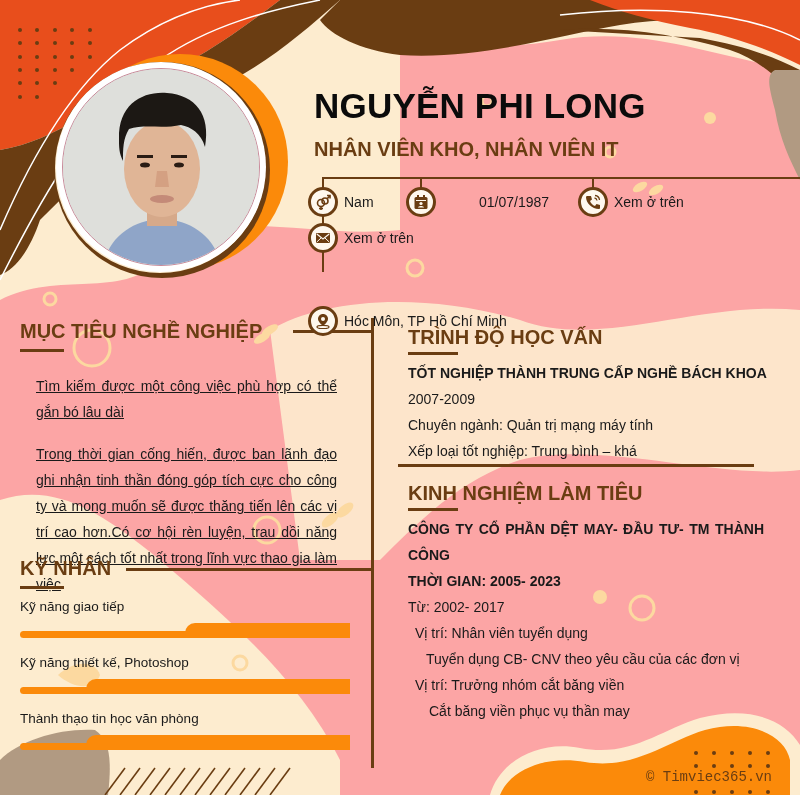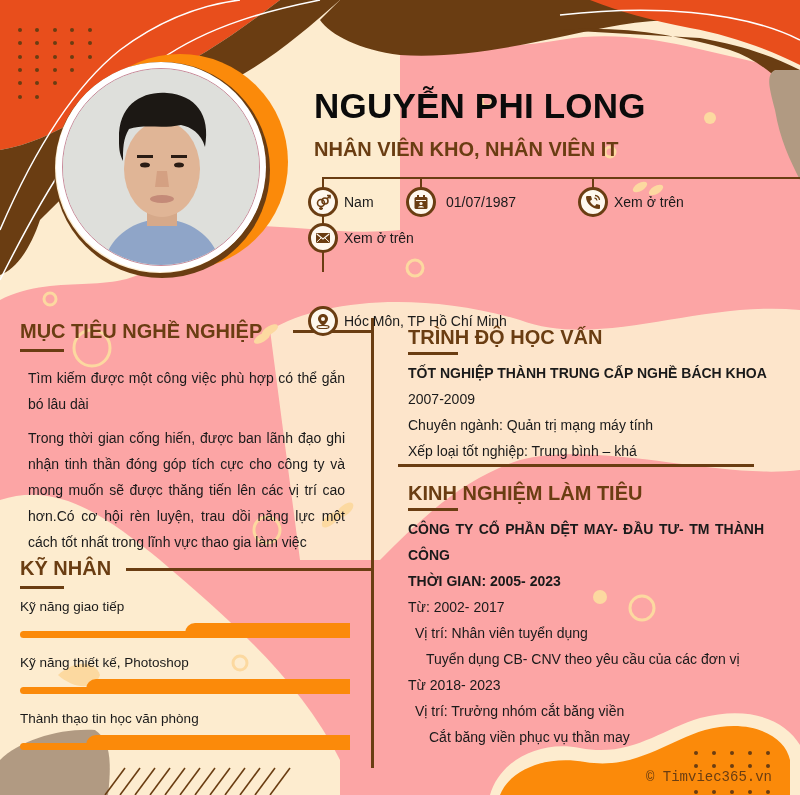--- a/index.html
+++ b/index.html
@@ -19,21 +19,21 @@
   .info-line-v { position: absolute; width: 2px; background: #6a3d12; z-index: 2; }
   .info-item { position: absolute; display: flex; align-items: center; z-index: 3; font-size: 14px; color: #1a1a1a; }
   .ic { width: 30px; height: 30px; border-radius: 50%; border: 3px solid #6a3d12; background: #fef8ee; display: flex; align-items: center; justify-content: center; margin-right: 6px; }
   .ic svg { width: 16px; height: 16px; }
 
   .sec-title { font-size: 20px; font-weight: 700; color: #6a3d12; }
   .sec-under { position: absolute; height: 3px; width: 44px; background: #6a3d12; z-index: 2; }
   .brown-line { position: absolute; background: #6a3d12; z-index: 2; }
 
   .obj-text { left: 20px; top: 357px; width: 333px; font-size: 14px; line-height: 26px; text-align: justify; color: #1a1a1a; }
-  .obj-text p { margin: 8px; }
+  .obj-text p { margin: 16px; text-decoration: underline; }
 
   .skill-label { position: absolute; left: 20px; font-size: 13.5px; color: #1a1a1a; z-index: 3; }
   .skill-bar { position: absolute; left: 20px; width: 330px; height: 15px; z-index: 3; }
   .skill-bar .track { position: absolute; left: 0; bottom: 0; height: 7px; border-radius: 4px; background: #fb8a0a; }
   .skill-bar .fill { position: absolute; right: 0; top: 0; height: 15px; border-radius: 10px 0 0 0; background: #fb8a0a; }
 
   .edu-block { left: 408px; top: 360px; width: 360px; font-size: 14px; line-height: 26px; color: #1a1a1a; }
   .bold { font-weight: 700; }
   .exp-block { left: 408px; top: 516px; width: 356px; font-size: 14px; line-height: 26px; color: #1a1a1a; }
   .justify { text-align: justify; text-align-last: left; }
@@ -189,21 +189,21 @@
           <line x1="6" y1="12.5" x2="6" y2="16" stroke="#6a3d12" stroke-width="1.6"></line>
           <line x1="4" y1="14.5" x2="8" y2="14.5" stroke="#6a3d12" stroke-width="1.6"></line>
           <circle cx="10" cy="7" r="3" fill="none" stroke="#6a3d12" stroke-width="1.6"></circle>
           <line x1="12" y1="5" x2="15" y2="1.5" stroke="#6a3d12" stroke-width="1.6"></line>
           <path d="M12 1.5 L15 1.5 L15 4.5" fill="none" stroke="#6a3d12" stroke-width="1.6"></path>
         </svg>
     </span>
     <span>Nam</span>
   </div>
 
-  <div class="info-item" style="left:406px; top:187px;">
+  <div class="info-item" style="left:406px; top:187px;gap:33px;">
     <span class="ic">
       <svg viewBox="0 0 16 16">
           <rect x="1.5" y="3" width="13" height="12" rx="1.5" fill="#6a3d12"></rect>
           <rect x="4" y="1" width="2" height="4" fill="#6a3d12"></rect>
           <rect x="10" y="1" width="2" height="4" fill="#6a3d12"></rect>
           <rect x="3" y="6" width="10" height="1" fill="#fef8ee"></rect>
           <circle cx="8" cy="9.5" r="1.6" fill="#fef8ee"></circle>
           <path d="M5 13.5 C 5.5 11.5 10.5 11.5 11 13.5 Z" fill="#fef8ee"></path>
         </svg>
     </span>
@@ -286,19 +286,18 @@
   <div class="brown-line" style="left:398px; top:464px; width:356px; height:3px;"></div>
 
   <div class="abs sec-title" style="left:408px; top:482px;">KINH NGHIỆM LÀM TIÊU</div>
   <div class="sec-under" style="left:408px; top:508px; width:50px;"></div>
   <div class="abs exp-block">
     <div class="bold justify">CÔNG TY CỔ PHẦN DỆT MAY- ĐẦU TƯ- TM THÀNH CÔNG</div>
     <div class="bold">THỜI GIAN: 2005- 2023</div>
     <div>Từ: 2002- 2017</div>
     <div style="padding-left:7px;">Vị trí: Nhân viên tuyển dụng</div>
     <div style="padding-left:18px;">Tuyển dụng CB- CNV theo yêu cầu của các đơn vị</div>
-    <div>Từ 2018- 2023</div>
     <div style="padding-left:7px;">Vị trí: Trưởng nhóm cắt băng viền</div>
     <div style="padding-left:21px;">Cắt băng viền phục vụ thần may</div>
   </div>
 
   <div class="abs copyright">© Timviec365.vn</div>
 </div>
 
 </body></html>

